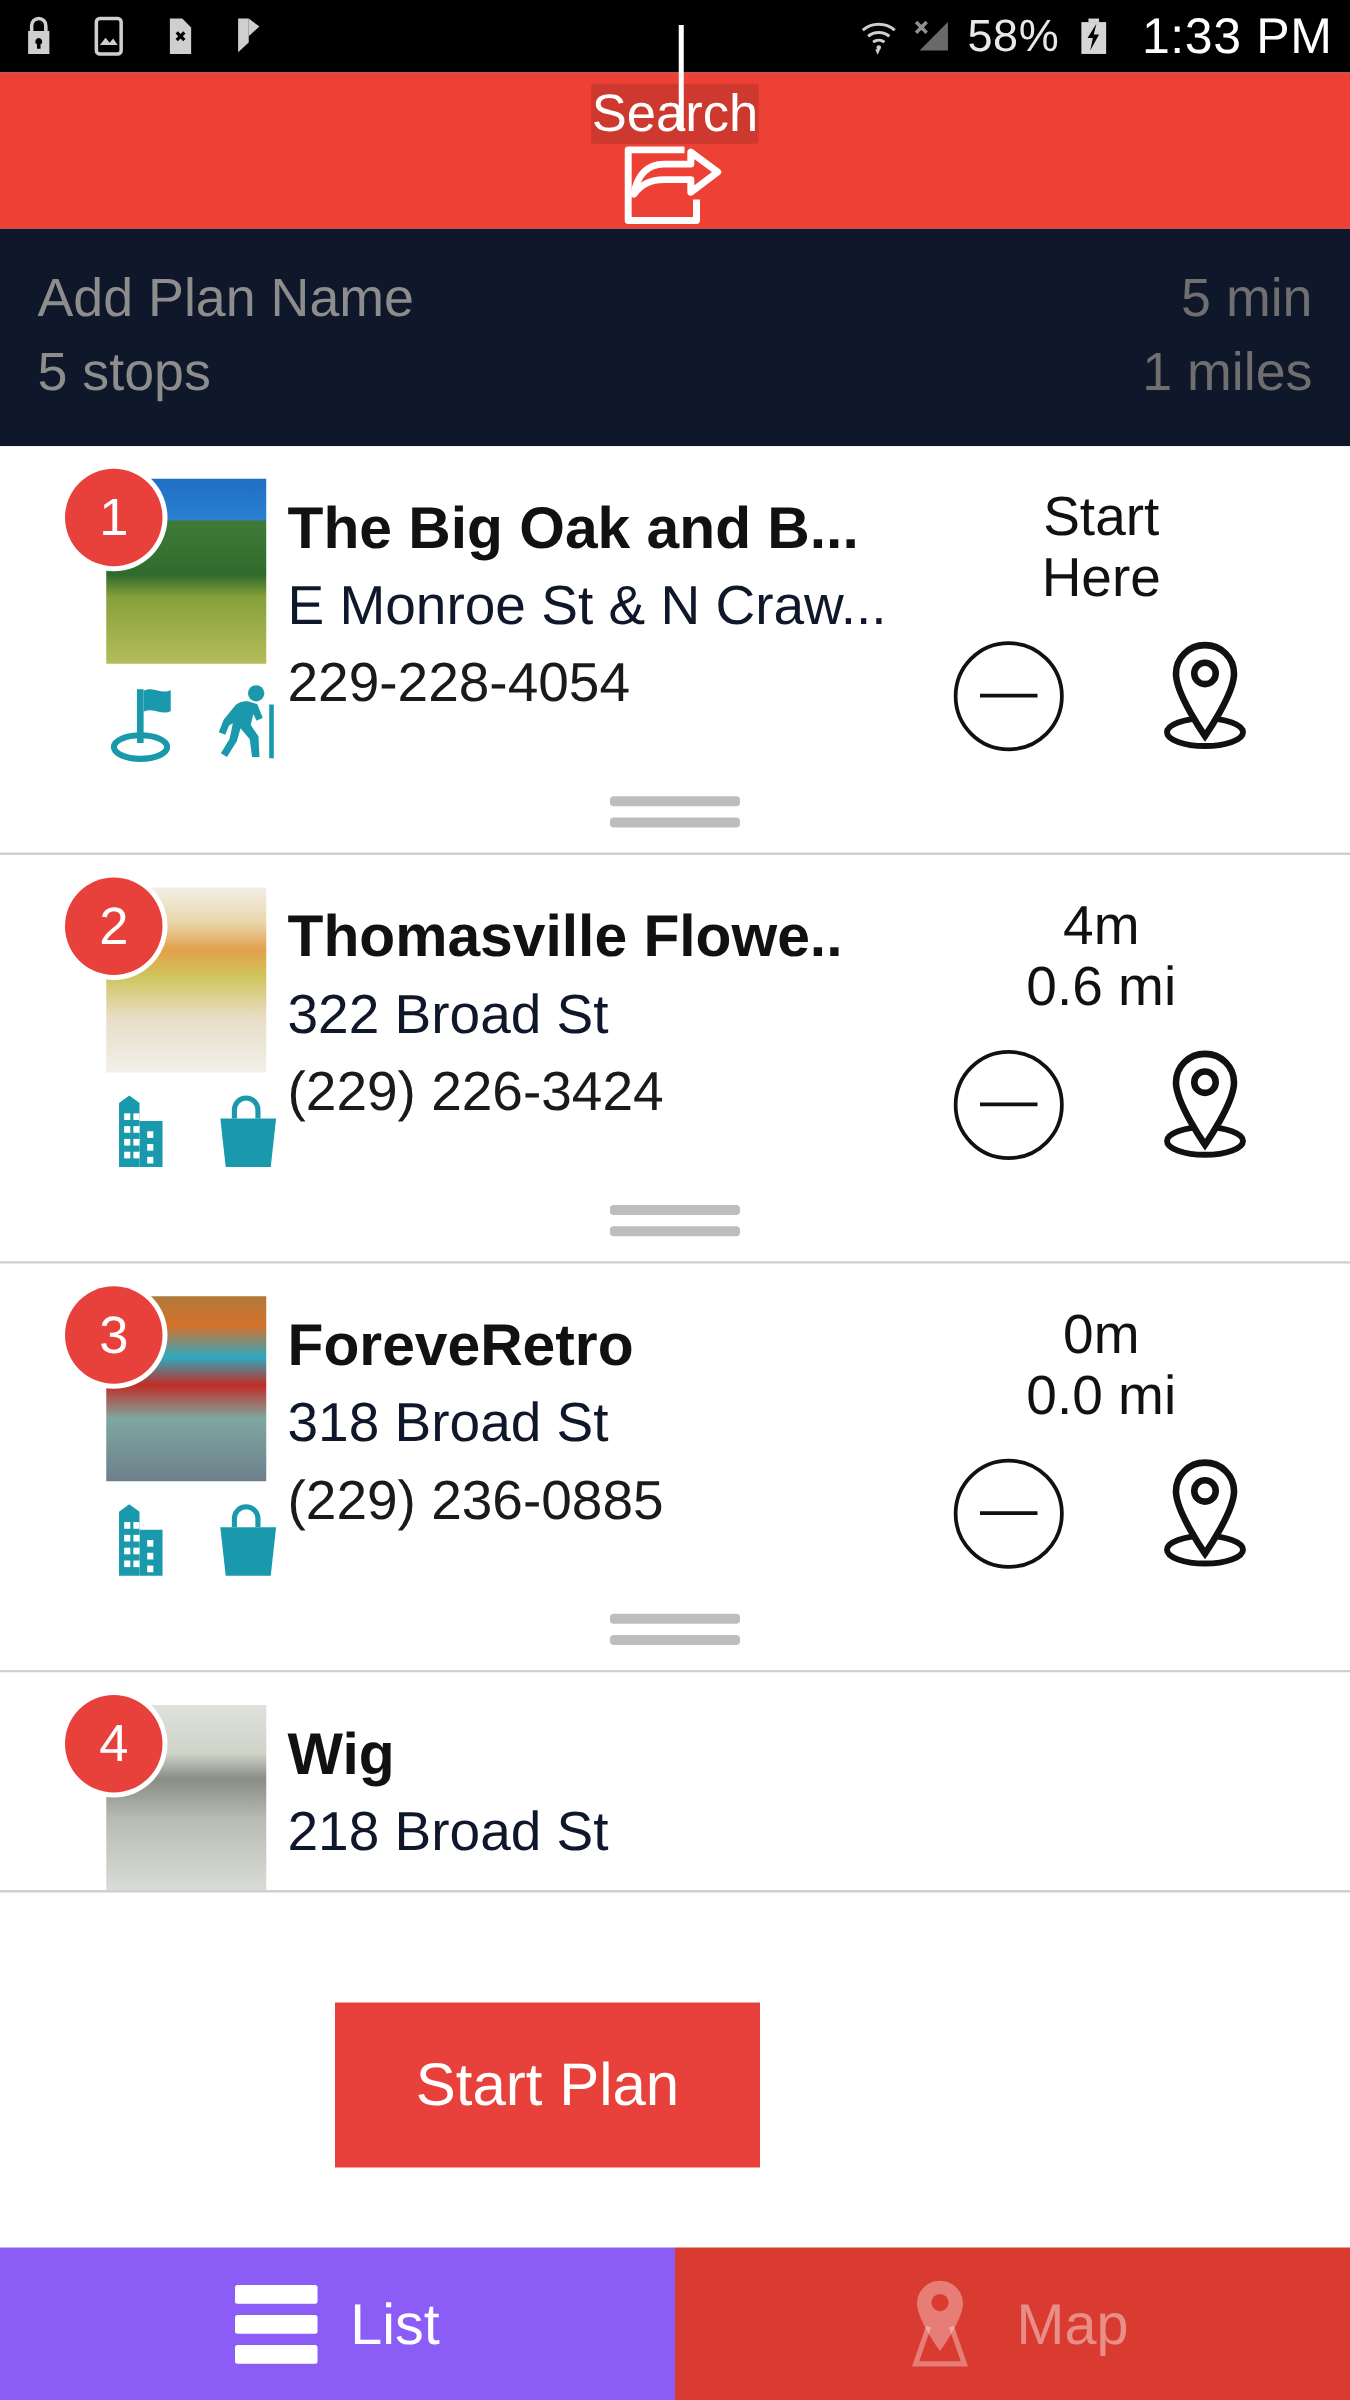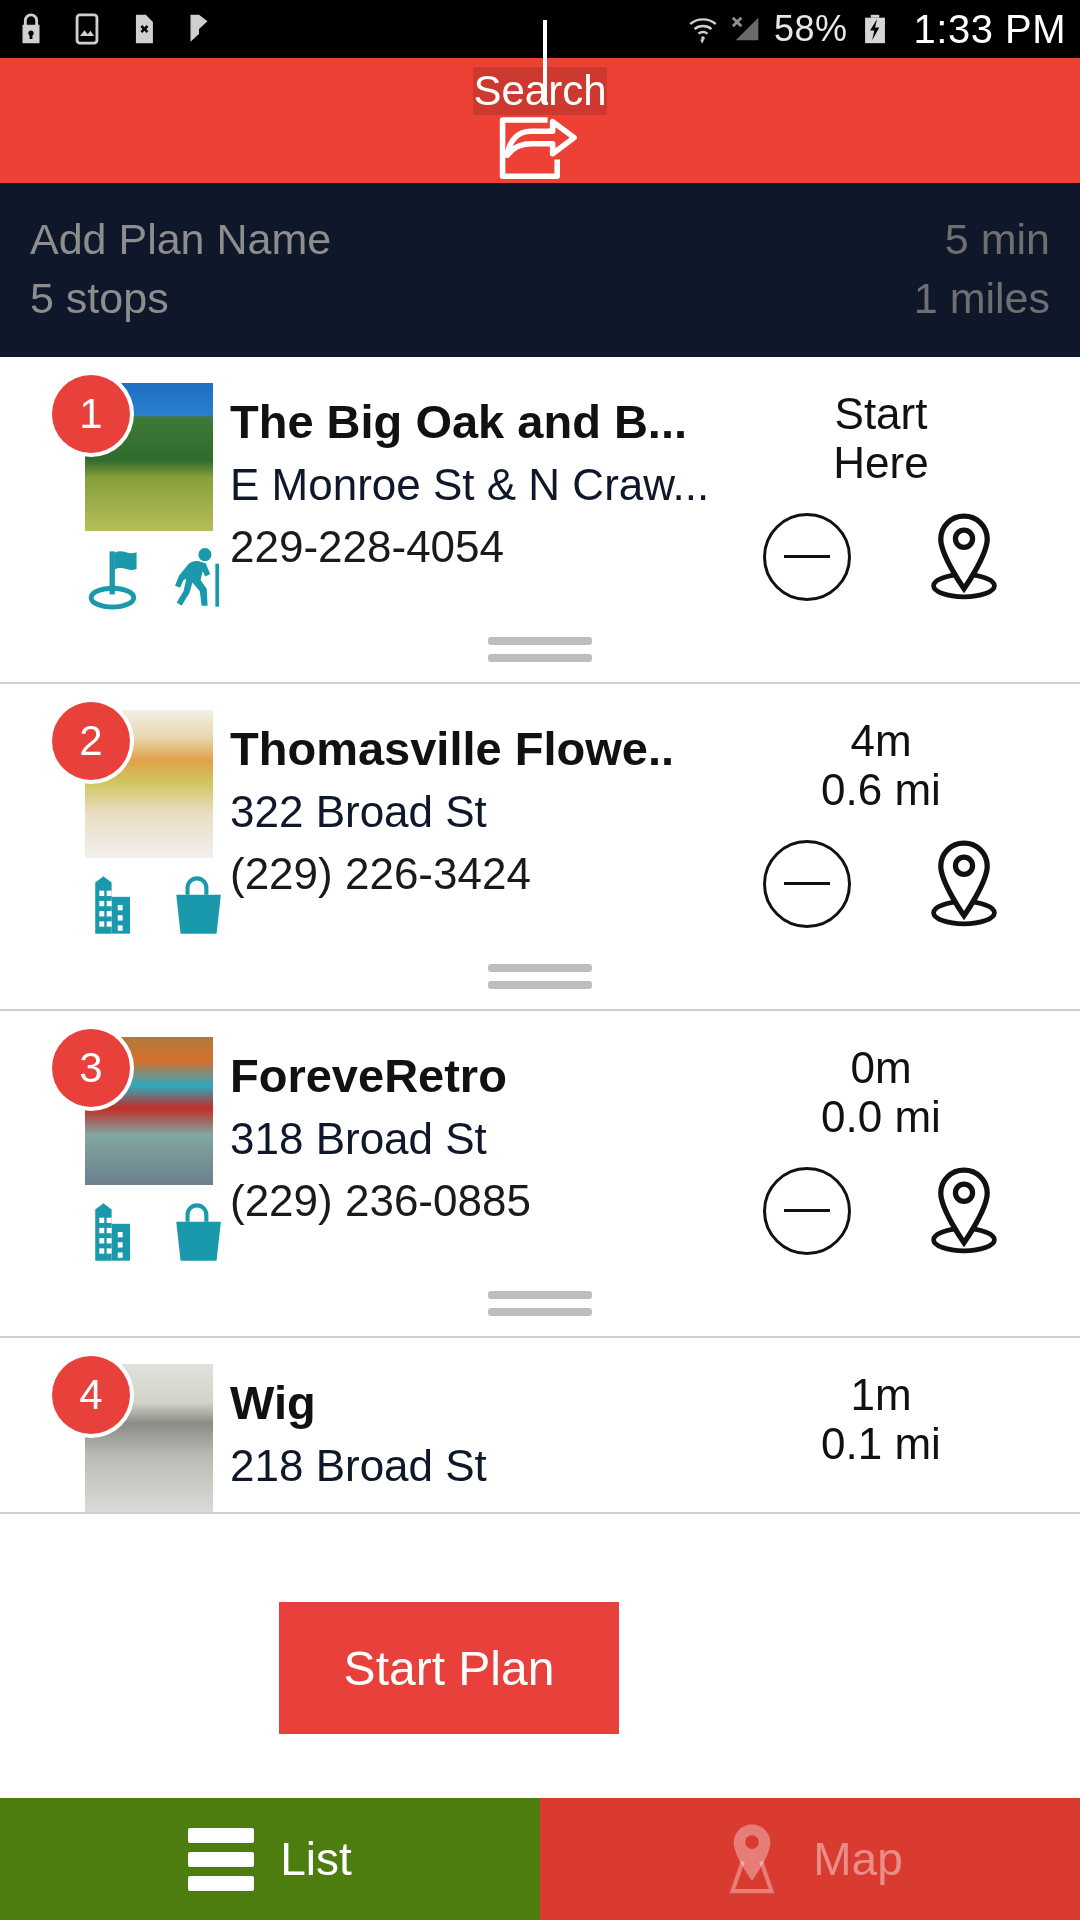--- a/index.html
+++ b/index.html
@@ -84,32 +84,32 @@
   .minus-btn i { display: block; width: 46px; height: 3px; background: #111; }
 
   .drag-handle { width: 100%; display: flex; flex-direction: column; align-items: center;
     gap: 9px; padding: 22px 0 20px 0; }
   .drag-handle i { display: block; width: 104px; height: 8px; background: #bdbdbd; border-radius: 3px; }
 
   .stop-body { display: flex; width: 100%; padding: 0 30px; }
 
   
   .start-plan {
-    position: absolute; left: 279px; top: 1602px; width: 340px; height: 132px;
+    position: absolute; left: 268px; top: 1602px; width: 340px; height: 132px;
     background: #e8403a; color: #fff; display: flex; align-items: center;
     justify-content: center; font-size: 48px; z-index: 20;
   }
 
   
   .bottomnav {
     position: absolute; left: 0; bottom: 0; width: 1080px; height: 122px;
     display: flex; z-index: 30;
   }
   .nav-item { flex: 1; display: flex; align-items: center; justify-content: center; gap: 26px; }
-  .nav-list { background: #4d7c0f; color: #fff; }
+  .nav-list { background: #8b5cf6; color: #fff; }
   .nav-map  { background: #d93b31; color: rgba(255,255,255,.42); }
   .nav-item span { font-size: 46px; }
   .nav-divider { position: absolute; left: 543px; top: 20px; width: 4px; height: 84px; background: #fff; z-index: 31; }
   .list-icon { display: flex; flex-direction: column; gap: 9px; }
   .list-icon i { display: block; width: 66px; height: 15px; background: #fff; border-radius: 2px; }
   .list-icon i:first-child { width: 66px; }
 
   
   .th-oak { background:
       linear-gradient(to bottom, #1f6fc4 0%, #2a7fd0 22%, #3f7a38 23%, #2f6b2c 52%, #87a03a 64%, #b5bd5a 100%); }
@@ -364,26 +364,20 @@
       <div style="width:100%">
         <div class="stop-body">
           <div class="thumb-col">
             <div class="badge">4</div>
             <div class="thumb th-store"></div>
           </div>
           <div class="info-col">
             <div class="title">Wig</div>
             <div class="addr">218 Broad St</div>
           </div>
-          <div class="meta-col">
-            <div class="meta-text">
-              <div>1m</div>
-              <div>0.1 mi</div>
-            </div>
-          </div>
         </div>
       </div>
     </div>
 
   </div>
 
   <div class="start-plan">
     <span>Start Plan</span>
   </div>
 

